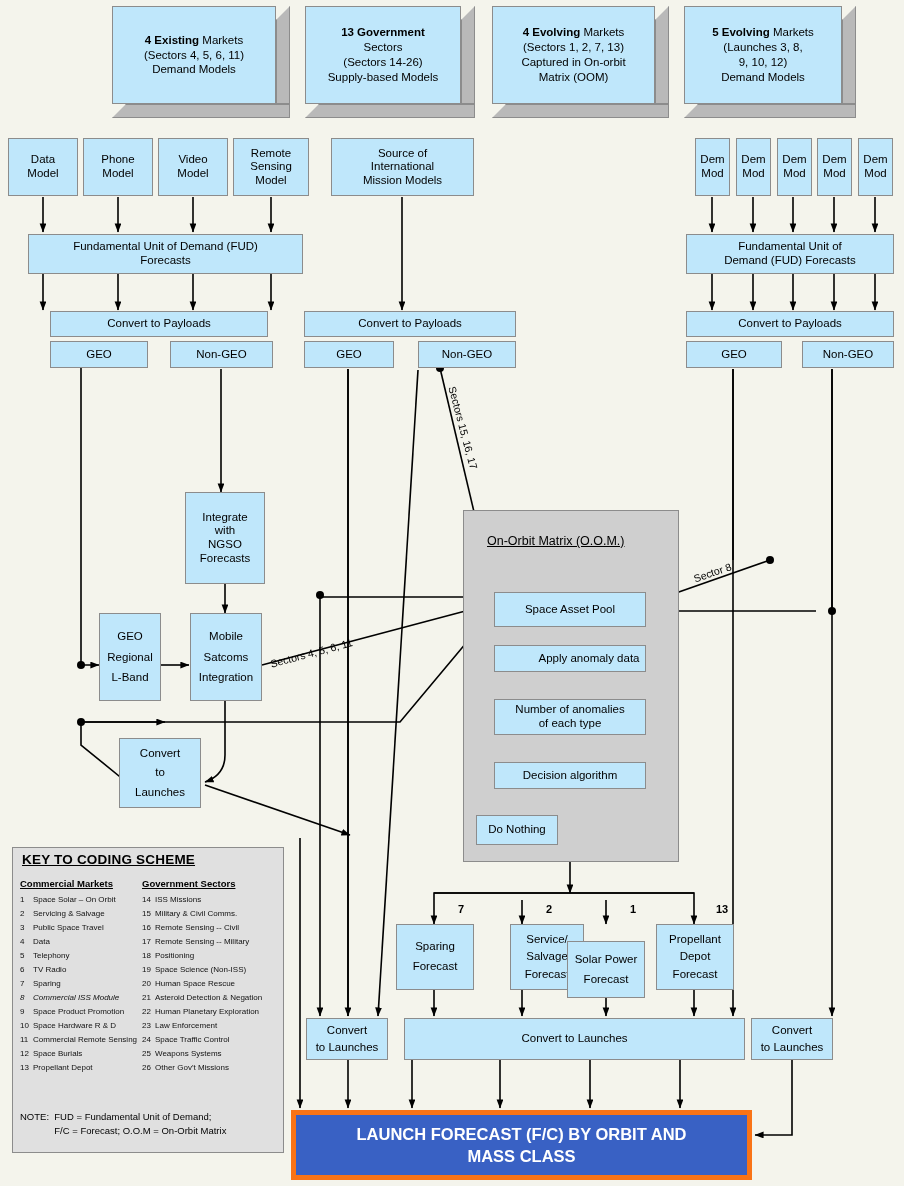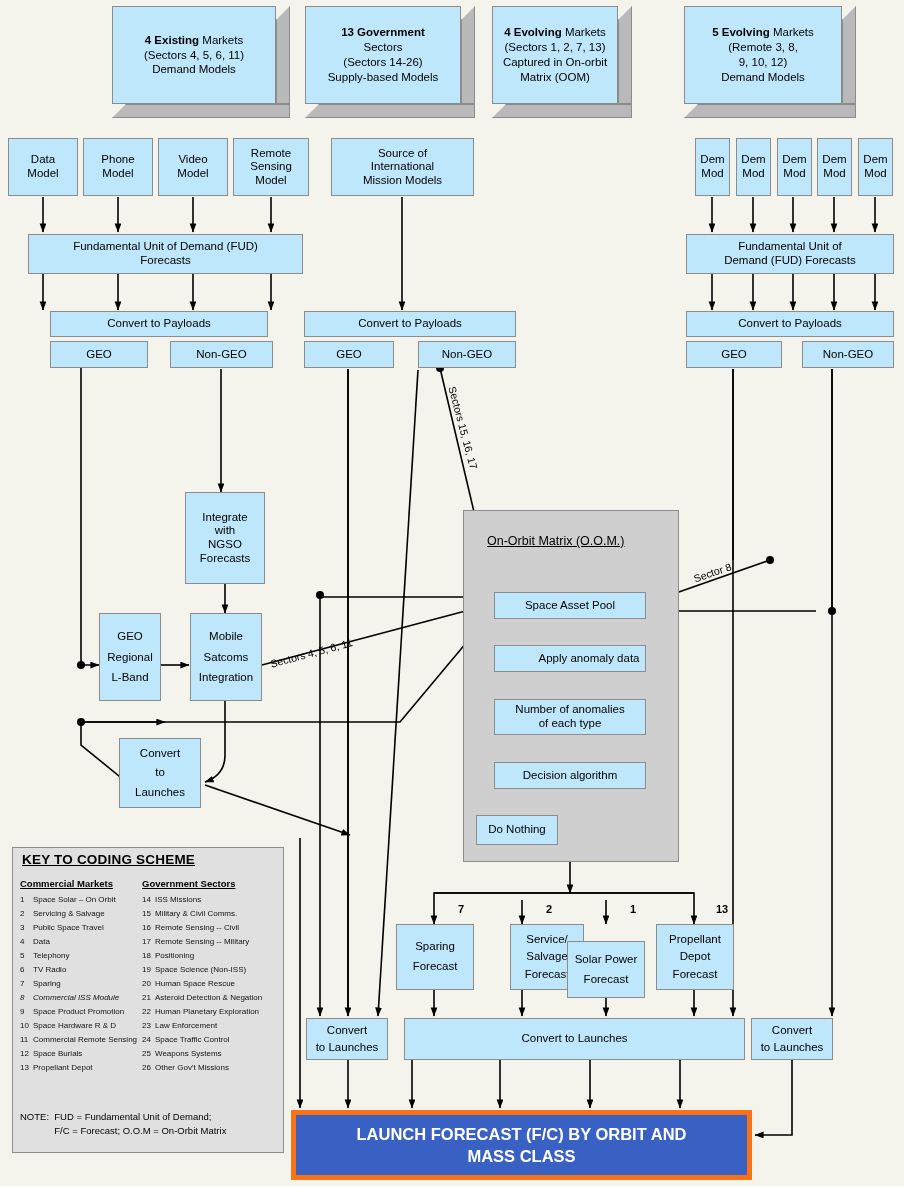--- a/index.html
+++ b/index.html
@@ -177,40 +177,40 @@
     <div class="face">
       <div>
         <span class="bold">13 Government</span><br>
         <span>Sectors</span><br>
         <span>(Sectors 14-26)</span><br>
         <span>Supply-based Models</span>
       </div>
     </div>
   </div>
 
-  <div class="box3d" style="left:492px;top:6px;width:140px;height:112px;">
+  <div class="box3d" style="left:492px;top:6px;width:177px;height:112px;">
     <div class="side right"></div>
     <div class="side bottom"></div>
     <div class="face">
       <div>
         <span class="bold">4 Evolving</span><span> Markets</span><br>
         <span>(Sectors 1, 2, 7, 13)</span><br>
         <span>Captured in On-orbit</span><br>
         <span>Matrix (OOM)</span>
       </div>
     </div>
   </div>
 
   <div class="box3d" style="left:684px;top:6px;width:172px;height:112px;">
     <div class="side right"></div>
     <div class="side bottom"></div>
     <div class="face">
       <div>
         <span class="bold">5 Evolving</span><span> Markets</span><br>
-        <span>(Remote 3, 8,</span><br>
+        <span>(Launches 3, 8,</span><br>
         <span>9, 10, 12)</span><br>
         <span>Demand Models</span>
       </div>
     </div>
   </div>
 
   <div class="node" style="left:8px;top:138px;width:70px;height:58px;white-space:pre-line;">Data
 Model</div>
   <div class="node" style="left:83px;top:138px;width:70px;height:58px;white-space:pre-line;">Phone
 Model</div>
@@ -262,21 +262,21 @@
   <div class="node" style="left:190px;top:613px;width:72px;height:88px;white-space:pre-line;line-height:1.8;">Mobile
 Satcoms
 Integration</div>
   <div class="node" style="left:119px;top:738px;width:82px;height:70px;white-space:pre-line;line-height:1.7;">Convert
 to
 Launches</div>
 
   <div class="oom-panel" style="left:463px;top:510px;width:216px;height:352px;"></div>
   <div class="oom-title" style="left:487px;top:534px;">On-Orbit Matrix (O.O.M.)</div>
 
-  <div class="node" style="left:494px;top:592px;width:152px;height:27px;">Space Asset Pool</div>
+  <div class="node" style="left:494px;top:592px;width:152px;height:35px;">Space Asset Pool</div>
   <div class="node" style="left:494px;top:645px;width:152px;height:27px;padding-left:40px;">Apply anomaly data</div>
   <div class="node" style="left:494px;top:699px;width:152px;height:36px;white-space:pre-line;">Number of anomalies
 of each type</div>
   <div class="node" style="left:494px;top:762px;width:152px;height:27px;">Decision algorithm</div>
   <div class="node" style="left:476px;top:815px;width:82px;height:30px;text-align:center;">Do Nothing</div>
 
   <div class="edge-label" style="left:458px;top:385px;transform:rotate(75deg);">Sectors 15, 16, 17</div>
   <div class="edge-label" style="left:269px;top:658px;transform:rotate(-15deg);">Sectors 4, 5, 6, 11</div>
   <div class="edge-label" style="left:692px;top:573px;transform:rotate(-19deg);">Sector 8</div>
 

